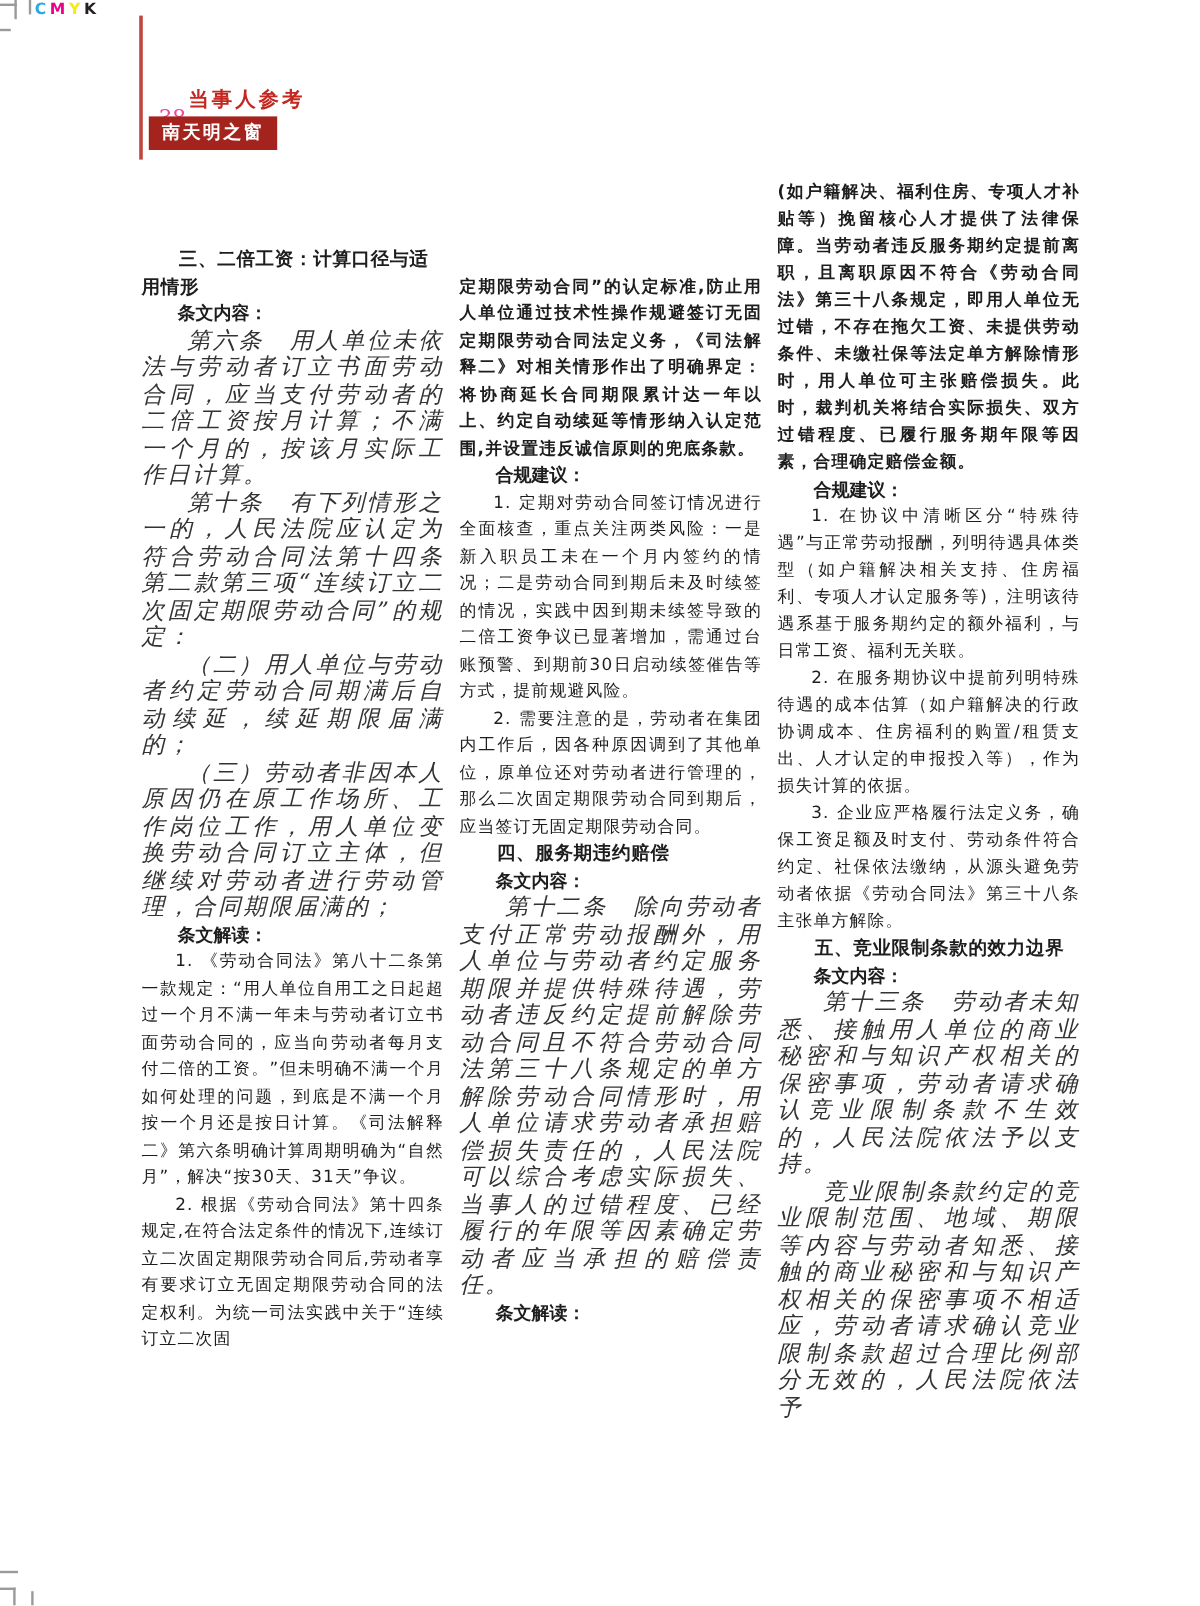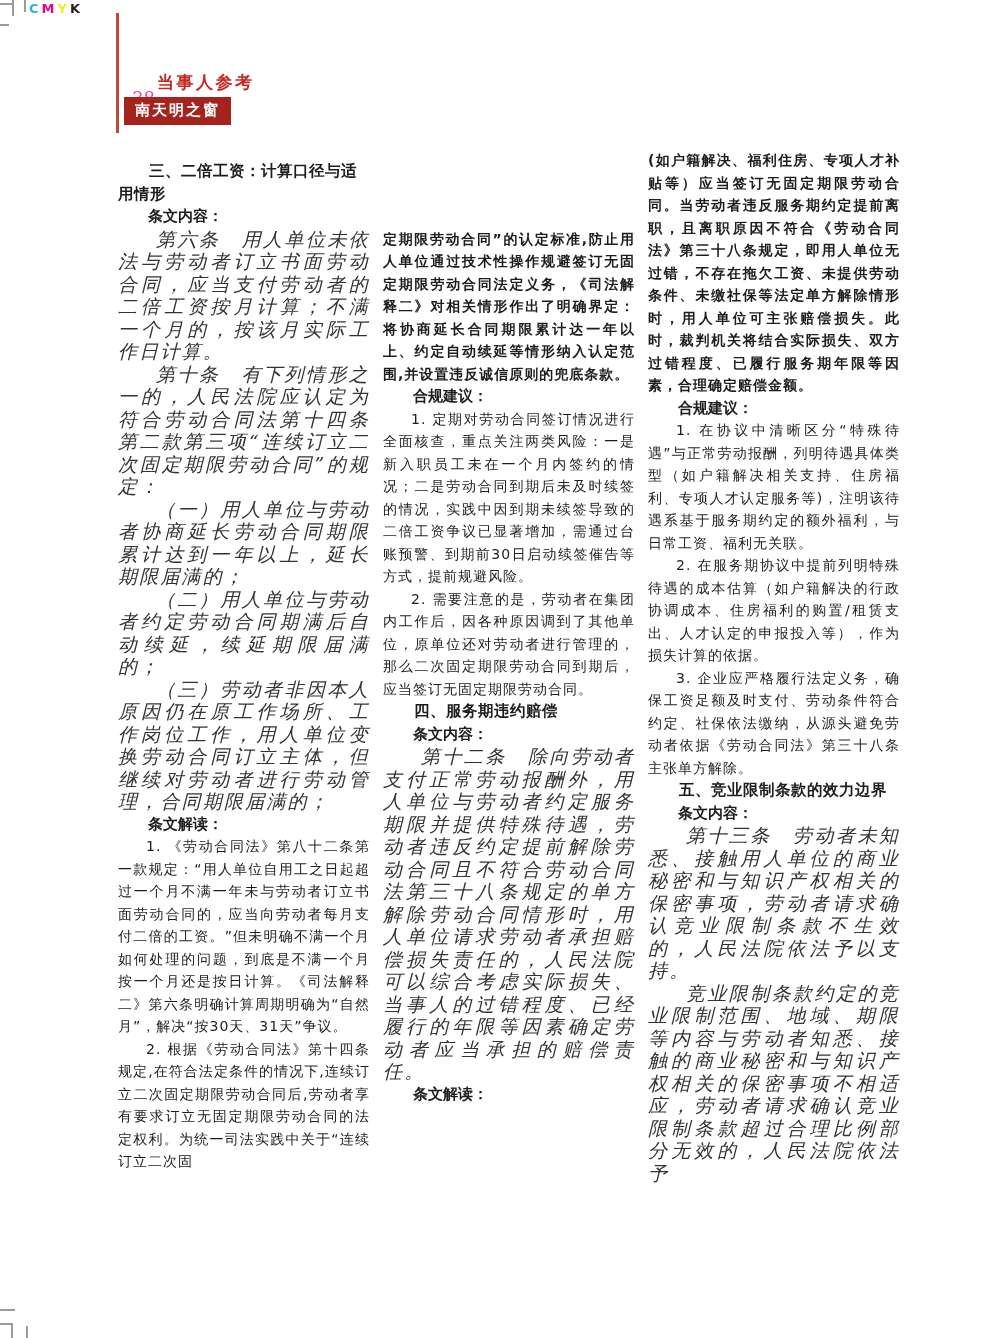--- a/index.html
+++ b/index.html
@@ -61,39 +61,38 @@
   <div class="page-number">38</div>
   <div class="section-label">当事人参考</div>
   <div class="banner">南天明之窗</div>
 
   <main class="columns">
     <section class="col">
         <p class="sec-heading">三、二倍工资：计算口径与适用情形</p>
         <p class="sub-heading">条文内容：</p>
         <p class="article-text">第六条　用人单位未依法与劳动者订立书面劳动合同，应当支付劳动者的二倍工资按月计算；不满一个月的，按该月实际工作日计算。</p>
         <p class="article-text">第十条　有下列情形之一的，人民法院应认定为符合劳动合同法第十四条第二款第三项“连续订立二次固定期限劳动合同”的规定：</p>
-        <p class="article-text">（一）用人单位与劳动者协商延长劳动合同期限累计达到一年以上，延长期限届满的；</p>
         <p class="article-text">（二）用人单位与劳动者约定劳动合同期满后自动续延，续延期限届满的；</p>
         <p class="article-text">（三）劳动者非因本人原因仍在原工作场所、工作岗位工作，用人单位变换劳动合同订立主体，但继续对劳动者进行劳动管理，合同期限届满的；</p>
         <p class="sub-heading">条文解读：</p>
         <p class="commentary-text">1. 《劳动合同法》第八十二条第一款规定：“用人单位自用工之日起超过一个月不满一年未与劳动者订立书面劳动合同的，应当向劳动者每月支付二倍的工资。”但未明确不满一个月如何处理的问题，到底是不满一个月按一个月还是按日计算。《司法解释二》第六条明确计算周期明确为“自然月”，解决“按30天、31天”争议。</p>
         <p class="commentary-text">2. 根据《劳动合同法》第十四条规定,在符合法定条件的情况下,连续订立二次固定期限劳动合同后,劳动者享有要求订立无固定期限劳动合同的法定权利。为统一司法实践中关于“连续订立二次固</p>
       </section>
     <section class="col">
         <p class="commentary-text no-indent">定期限劳动合同”的认定标准,防止用人单位通过技术性操作规避签订无固定期限劳动合同法定义务，《司法解释二》对相关情形作出了明确界定：将协商延长合同期限累计达一年以上、约定自动续延等情形纳入认定范围,并设置违反诚信原则的兜底条款。</p>
         <p class="sub-heading">合规建议：</p>
         <p class="commentary-text">1. 定期对劳动合同签订情况进行全面核查，重点关注两类风险：一是新入职员工未在一个月内签约的情况；二是劳动合同到期后未及时续签的情况，实践中因到期未续签导致的二倍工资争议已显著增加，需通过台账预警、到期前30日启动续签催告等方式，提前规避风险。</p>
         <p class="commentary-text">2. 需要注意的是，劳动者在集团内工作后，因各种原因调到了其他单位，原单位还对劳动者进行管理的，那么二次固定期限劳动合同到期后，应当签订无固定期限劳动合同。</p>
         <p class="sec-heading">四、服务期违约赔偿</p>
         <p class="sub-heading">条文内容：</p>
         <p class="article-text">第十二条　除向劳动者支付正常劳动报酬外，用人单位与劳动者约定服务期限并提供特殊待遇，劳动者违反约定提前解除劳动合同且不符合劳动合同法第三十八条规定的单方解除劳动合同情形时，用人单位请求劳动者承担赔偿损失责任的，人民法院可以综合考虑实际损失、当事人的过错程度、已经履行的年限等因素确定劳动者应当承担的赔偿责任。</p>
         <p class="sub-heading">条文解读：</p>
       </section>
     <section class="col">
-        <p class="commentary-text no-indent">(如户籍解决、福利住房、专项人才补贴等）应当签订无固定期限劳动合同。当劳动者违反服务期约定提前离职，且离职原因不符合《劳动合同法》第三十八条规定，即用人单位无过错，不存在拖欠工资、未提供劳动条件、未缴社保等法定单方解除情形时，用人单位可主张赔偿损失。此时，裁判机关将结合实际损失、双方过错程度、已履行服务期年限等因素，合理确定赔偿金额。</p>
+        <p class="commentary-text no-indent">(如户籍解决、福利住房、专项人才补贴等）挽留核心人才提供了法律保障。当劳动者违反服务期约定提前离职，且离职原因不符合《劳动合同法》第三十八条规定，即用人单位无过错，不存在拖欠工资、未提供劳动条件、未缴社保等法定单方解除情形时，用人单位可主张赔偿损失。此时，裁判机关将结合实际损失、双方过错程度、已履行服务期年限等因素，合理确定赔偿金额。</p>
         <p class="sub-heading">合规建议：</p>
         <p class="commentary-text">1. 在协议中清晰区分“特殊待遇”与正常劳动报酬，列明待遇具体类型（如户籍解决相关支持、住房福利、专项人才认定服务等)，注明该待遇系基于服务期约定的额外福利，与日常工资、福利无关联。</p>
         <p class="commentary-text">2. 在服务期协议中提前列明特殊待遇的成本估算（如户籍解决的行政协调成本、住房福利的购置/租赁支出、人才认定的申报投入等），作为损失计算的依据。</p>
         <p class="commentary-text">3. 企业应严格履行法定义务，确保工资足额及时支付、劳动条件符合约定、社保依法缴纳，从源头避免劳动者依据《劳动合同法》第三十八条主张单方解除。</p>
         <p class="sec-heading">五、竞业限制条款的效力边界</p>
         <p class="sub-heading">条文内容：</p>
         <p class="article-text">第十三条　劳动者未知悉、接触用人单位的商业秘密和与知识产权相关的保密事项，劳动者请求确认竞业限制条款不生效的，人民法院依法予以支持。</p>
         <p class="article-text">竞业限制条款约定的竞业限制范围、地域、期限等内容与劳动者知悉、接触的商业秘密和与知识产权相关的保密事项不相适应，劳动者请求确认竞业限制条款超过合理比例部分无效的，人民法院依法予</p>
       </section>
   </main>

